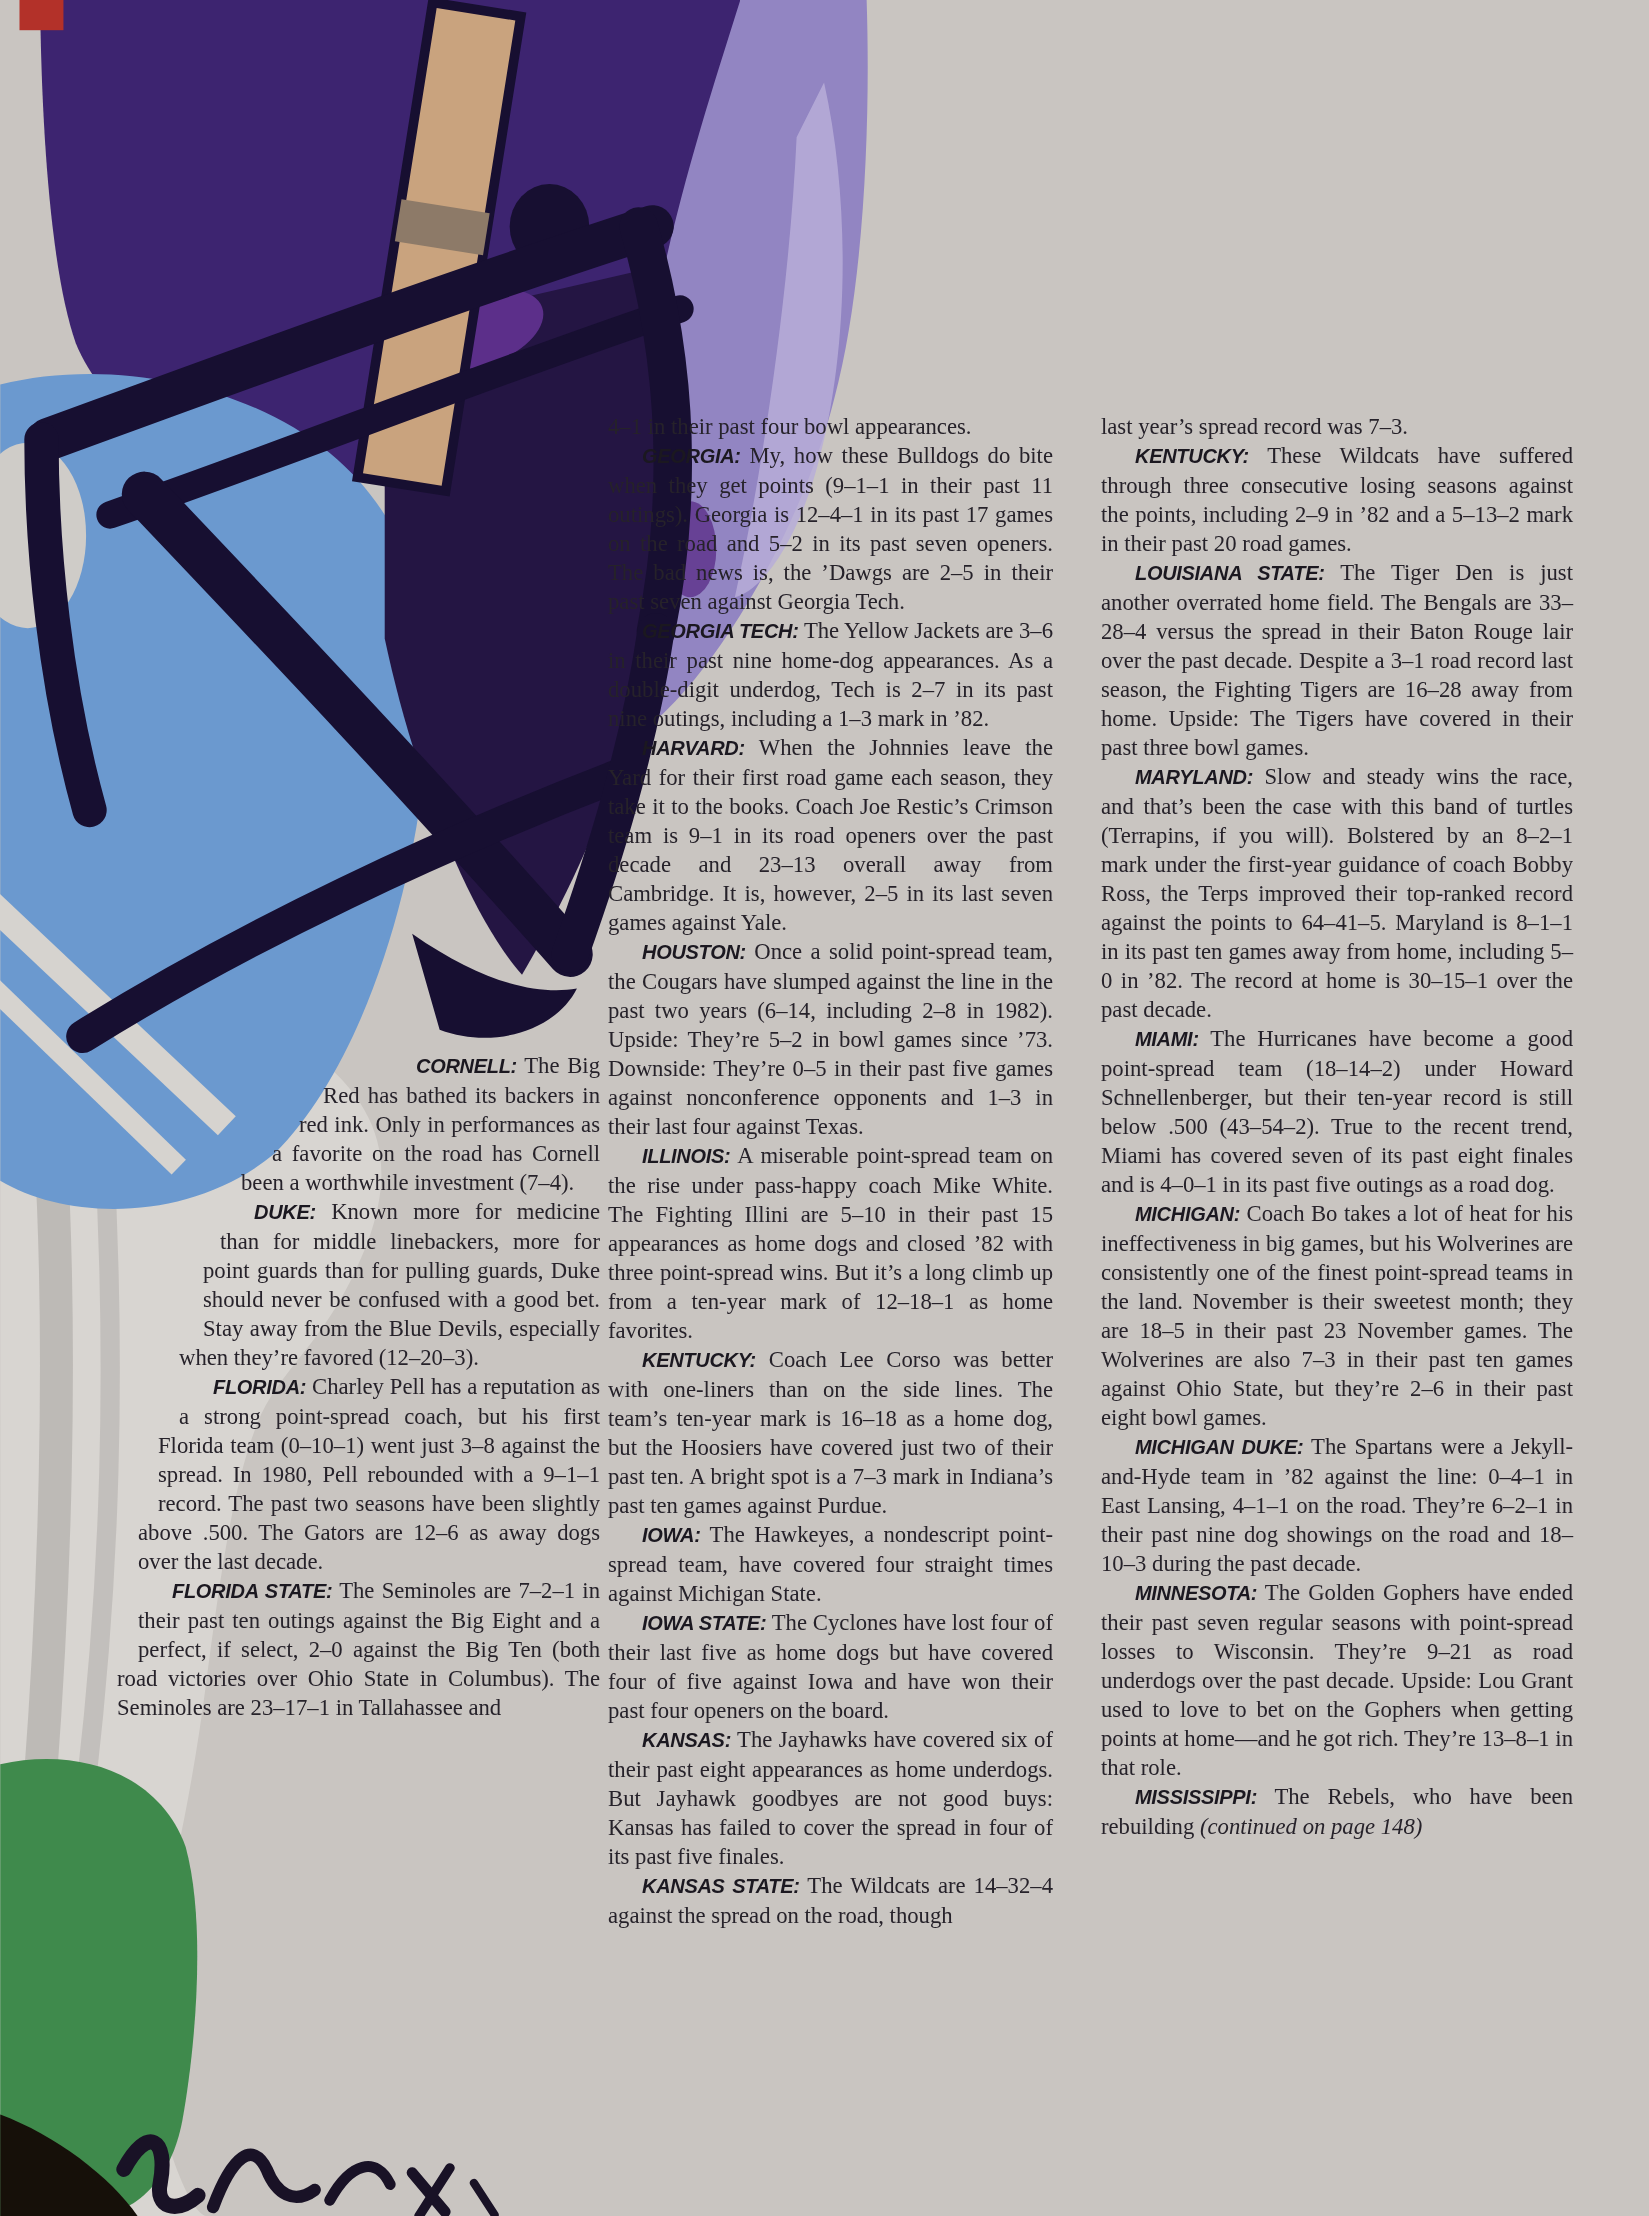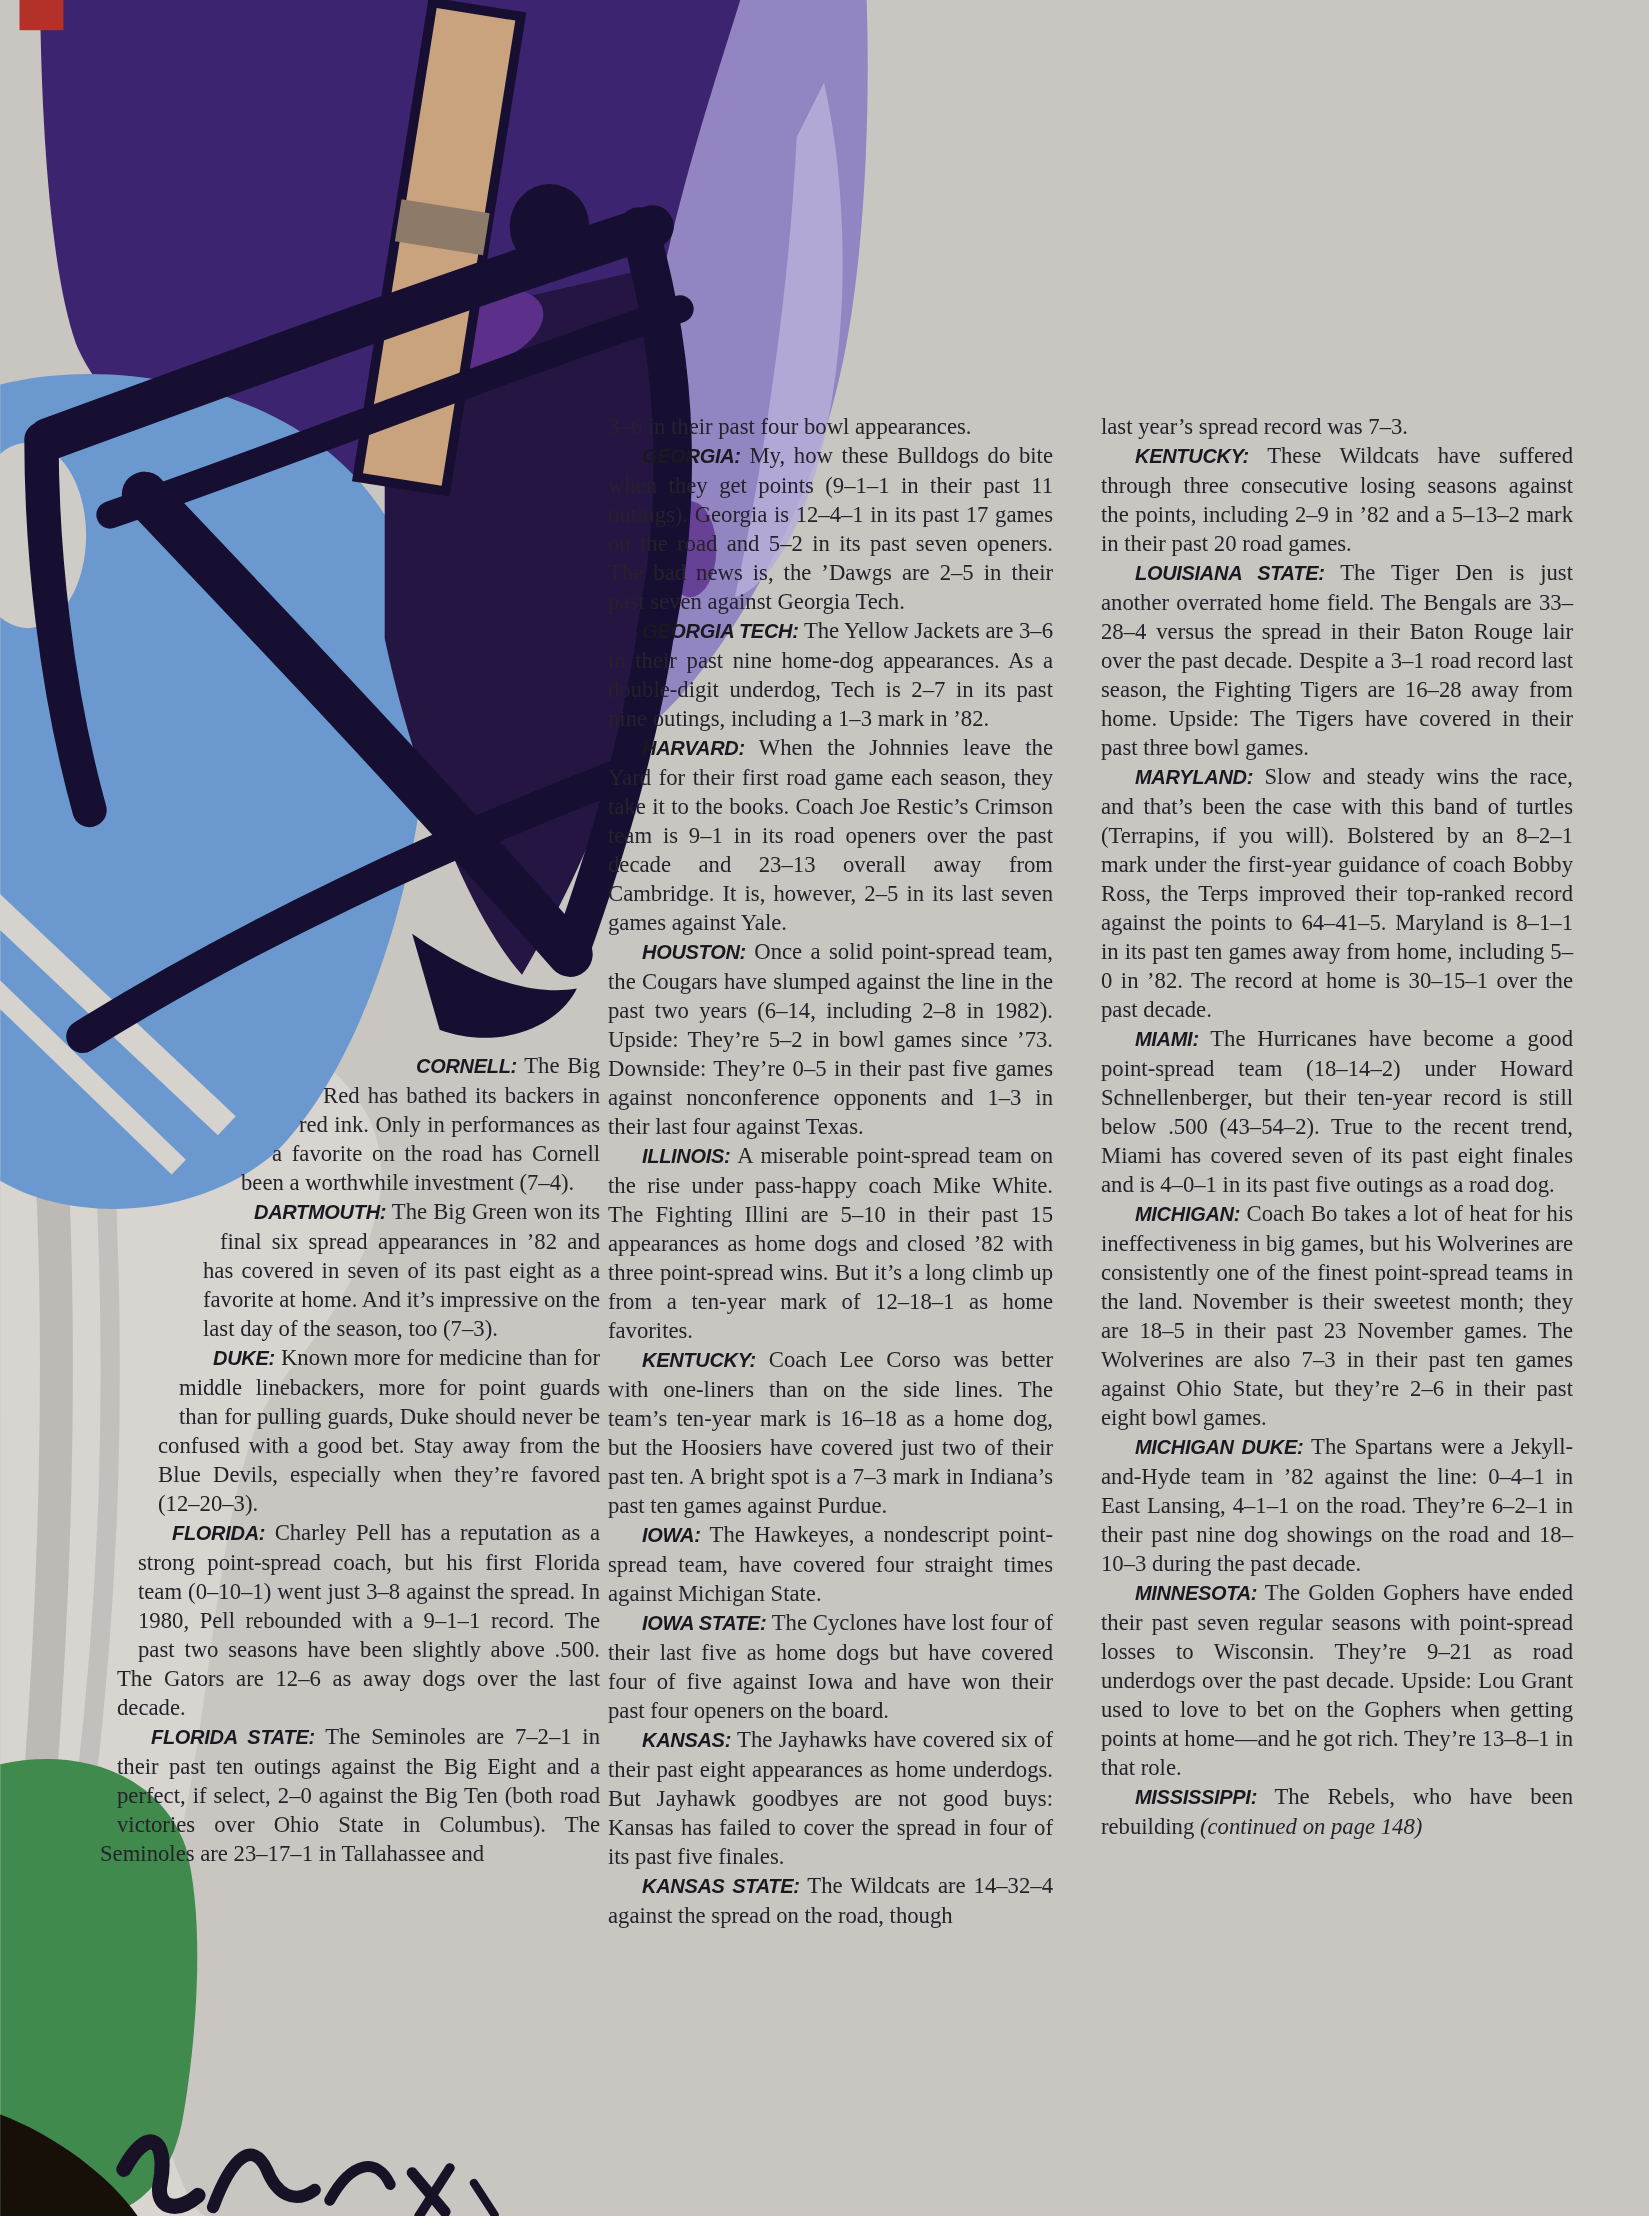--- a/index.html
+++ b/index.html
@@ -120,28 +120,27 @@
     <div class="wrapfloat" style="width:172px;height:29px"></div>
     <div class="wrapfloat" style="width:141px;height:29px"></div>
     <div class="wrapfloat" style="width:120px;height:58px"></div>
     <div class="wrapfloat" style="width:103px;height:87px"></div>
     <div class="wrapfloat" style="width:79px;height:87px"></div>
     <div class="wrapfloat" style="width:58px;height:87px"></div>
     <div class="wrapfloat" style="width:38px;height:144px"></div>
     <div class="wrapfloat" style="width:17px;height:173px"></div>
 
     <p class="para"><span class="team">CORNELL:</span> <span>The Big Red has bathed its backers in red ink. Only in performances as a favorite on the road has Cornell been a worthwhile investment (7–4).</span></p>
-    <p class="para"><span class="team">DARTMOUTH:</span> <span>The Big Green won its final six spread appearances in ’82 and has covered in seven of its past eight as a favorite at home. And it’s impressive on the last day of the season, too (7–3).</span></p>
     <p class="para"><span class="team">DUKE:</span> <span>Known more for medicine than for middle linebackers, more for point guards than for pulling guards, Duke should never be confused with a good bet. Stay away from the Blue Devils, especially when they’re favored (12–20–3).</span></p>
     <p class="para"><span class="team">FLORIDA:</span> <span>Charley Pell has a reputation as a strong point-spread coach, but his first Florida team (0–10–1) went just 3–8 against the spread. In 1980, Pell rebounded with a 9–1–1 record. The past two seasons have been slightly above .500. The Gators are 12–6 as away dogs over the last decade.</span></p>
     <p class="para"><span class="team">FLORIDA STATE:</span> <span>The Seminoles are 7–2–1 in their past ten outings against the Big Eight and a perfect, if select, 2–0 against the Big Ten (both road victories over Ohio State in Columbus). The Seminoles are 23–17–1 in Tallahassee and</span></p>
   </div>
 
   <div class="col col-mid" style="color: rgb(38, 34, 42);">
-    <p class="para lead">3–6 in their past four bowl appearances.</p>
+    <p class="para lead">4–1 in their past four bowl appearances.</p>
     <p class="para"><span class="team">GEORGIA:</span> <span>My, how these Bulldogs do bite when they get points (9–1–1 in their past 11 outings). Georgia is 12–4–1 in its past 17 games on the road and 5–2 in its past seven openers. The bad news is, the ’Dawgs are 2–5 in their past seven against Georgia Tech.</span></p>
     <p class="para"><span class="team">GEORGIA TECH:</span> <span>The Yellow Jackets are 3–6 in their past nine home-dog appearances. As a double-digit underdog, Tech is 2–7 in its past nine outings, including a 1–3 mark in ’82.</span></p>
     <p class="para"><span class="team">HARVARD:</span> <span>When the Johnnies leave the Yard for their first road game each season, they take it to the books. Coach Joe Restic’s Crimson team is 9–1 in its road openers over the past decade and 23–13 overall away from Cambridge. It is, however, 2–5 in its last seven games against Yale.</span></p>
     <p class="para"><span class="team">HOUSTON:</span> <span>Once a solid point-spread team, the Cougars have slumped against the line in the past two years (6–14, including 2–8 in 1982). Upside: They’re 5–2 in bowl games since ’73. Downside: They’re 0–5 in their past five games against nonconference opponents and 1–3 in their last four against Texas.</span></p>
     <p class="para"><span class="team">ILLINOIS:</span> <span>A miserable point-spread team on the rise under pass-happy coach Mike White. The Fighting Illini are 5–10 in their past 15 appearances as home dogs and closed ’82 with three point-spread wins. But it’s a long climb up from a ten-year mark of 12–18–1 as home favorites.</span></p>
     <p class="para"><span class="team">KENTUCKY:</span> <span>Coach Lee Corso was better with one-liners than on the side lines. The team’s ten-year mark is 16–18 as a home dog, but the Hoosiers have covered just two of their past ten. A bright spot is a 7–3 mark in Indiana’s past ten games against Purdue.</span></p>
     <p class="para"><span class="team">IOWA:</span> <span>The Hawkeyes, a nondescript point-spread team, have covered four straight times against Michigan State.</span></p>
     <p class="para"><span class="team">IOWA STATE:</span> <span>The Cyclones have lost four of their last five as home dogs but have covered four of five against Iowa and have won their past four openers on the board.</span></p>
     <p class="para"><span class="team">KANSAS:</span> <span>The Jayhawks have covered six of their past eight appearances as home underdogs. But Jayhawk goodbyes are not good buys: Kansas has failed to cover the spread in four of its past five finales.</span></p>
     <p class="para"><span class="team">KANSAS STATE:</span> <span>The Wildcats are 14–32–4 against the spread on the road, though</span></p>

